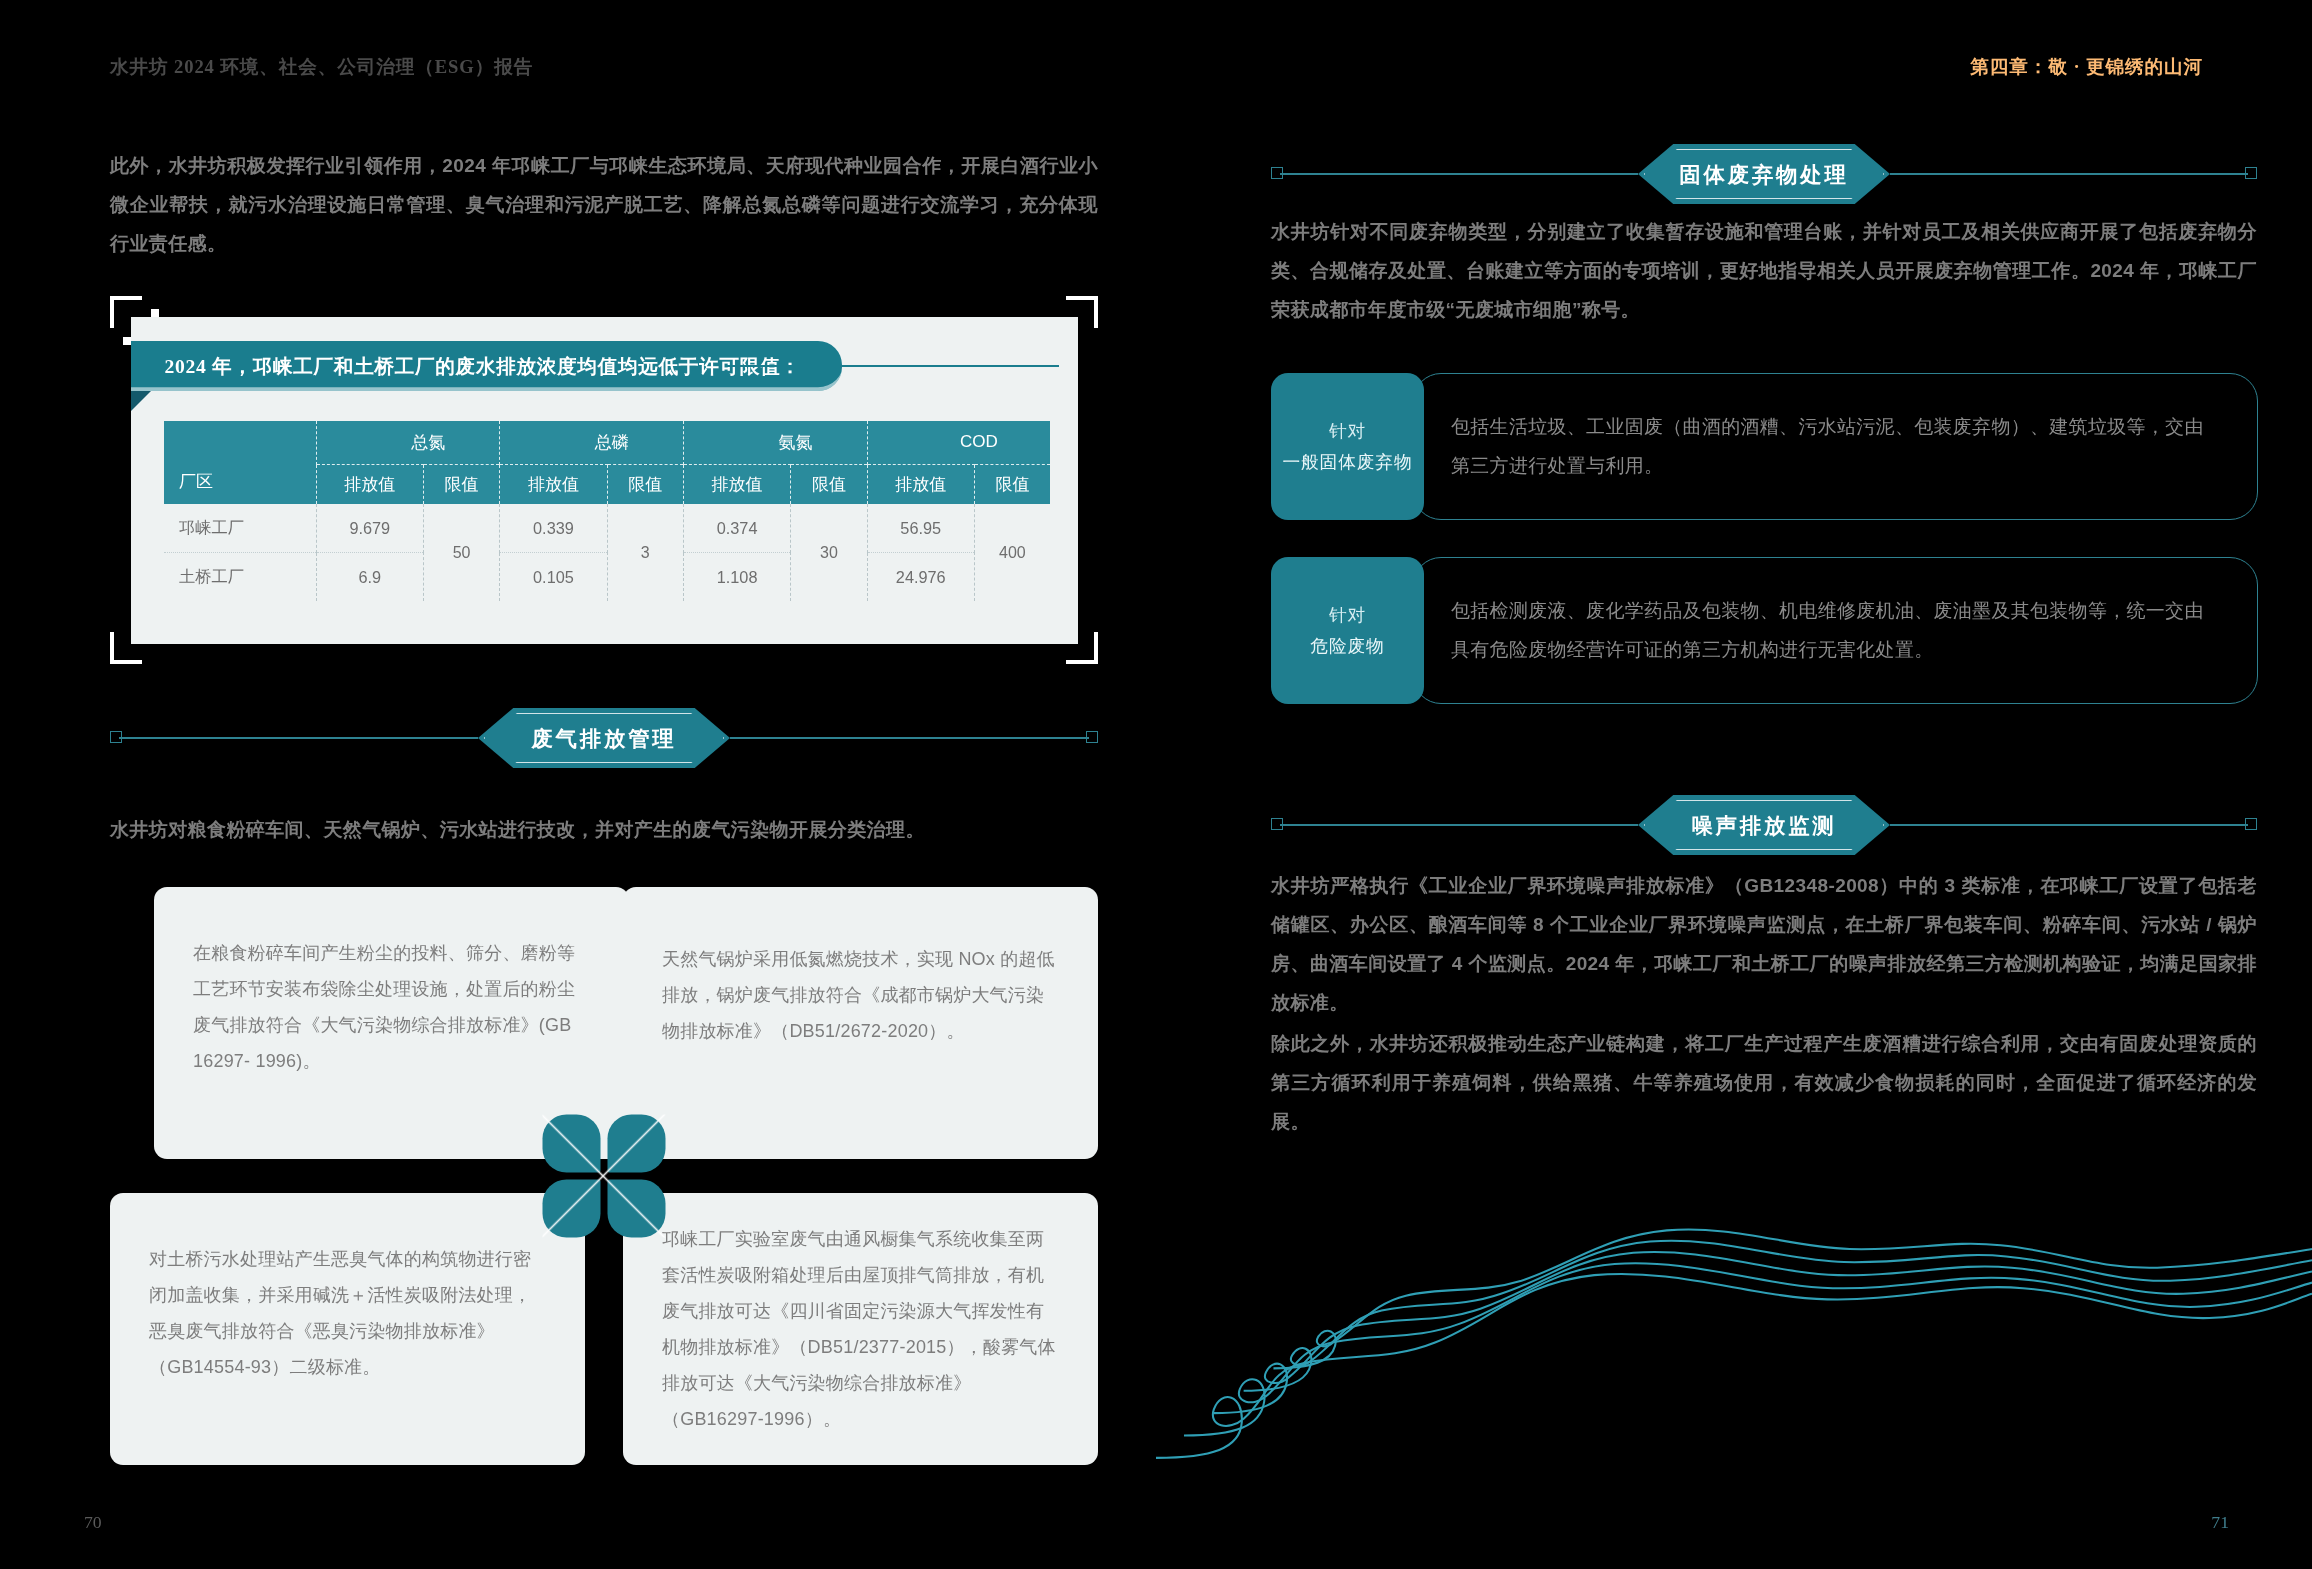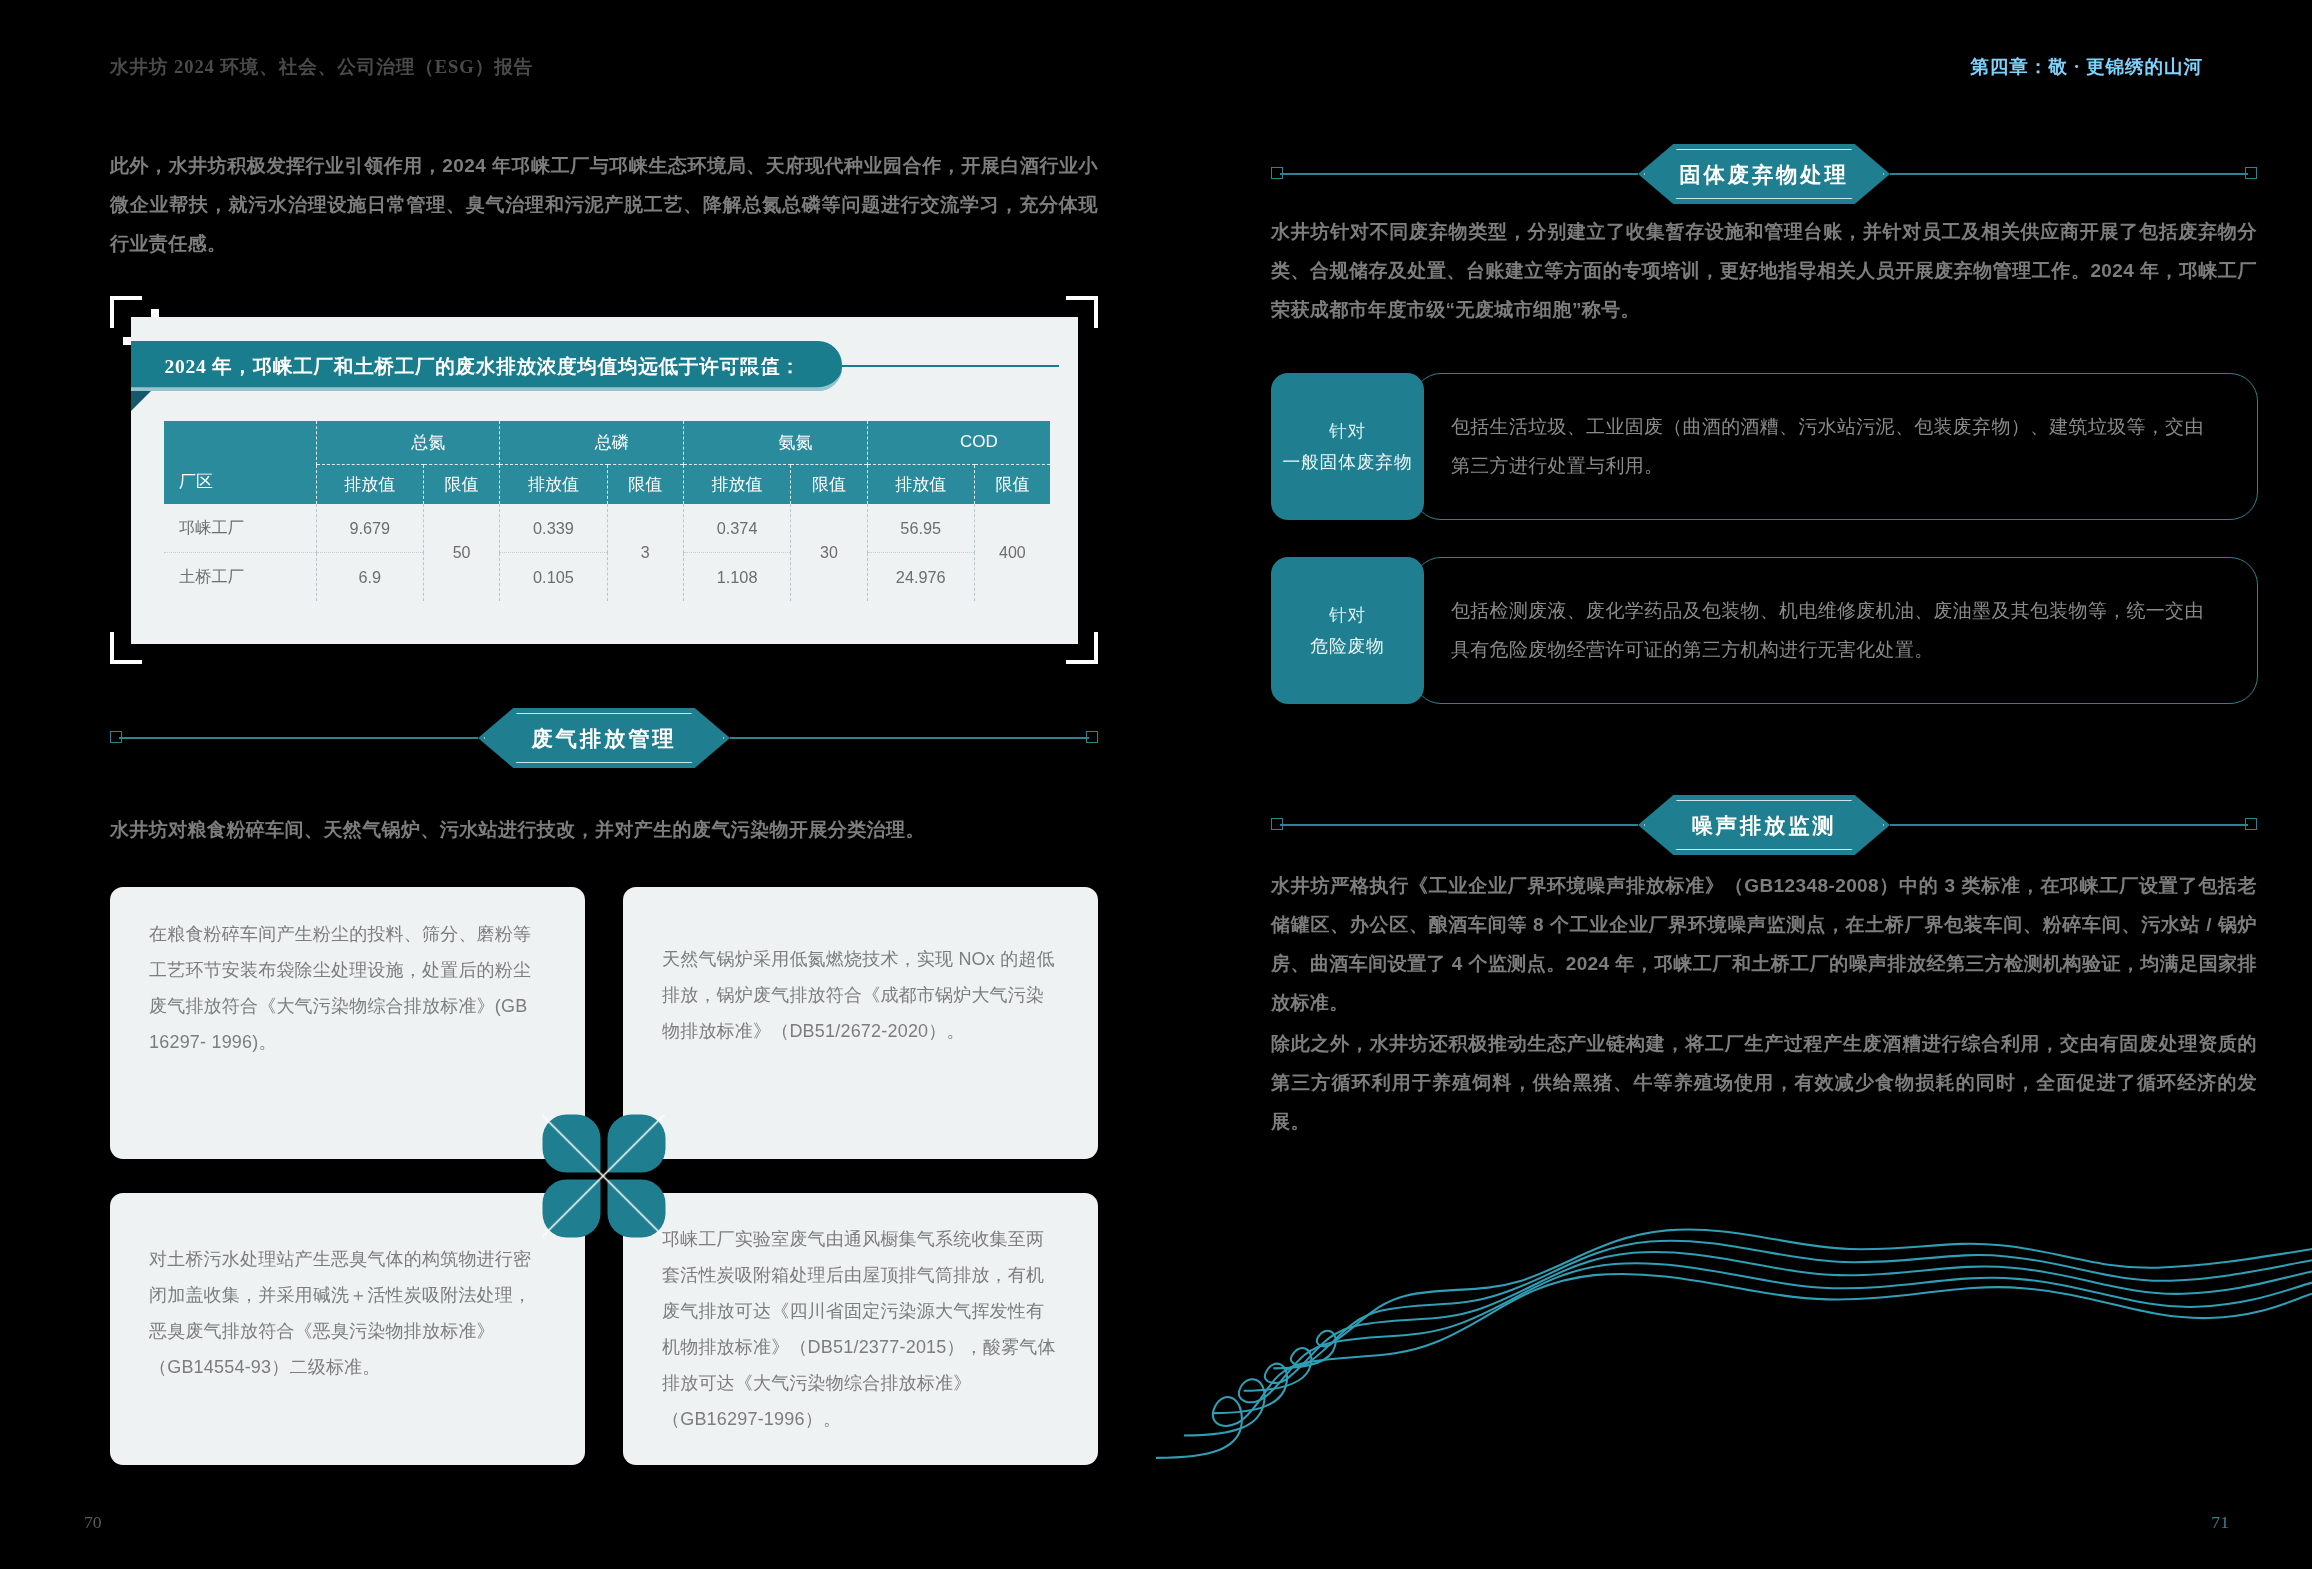--- a/index.html
+++ b/index.html
@@ -22,21 +22,21 @@
     font-weight: bold;
     font-size: 18.6px; letter-spacing: 0.9px;
     color: #4a4a4a;
     white-space: nowrap;
   }
   .runhead-right {
     position: absolute; right: 110px; top: 54px;
     font-family: "Liberation Serif", "DejaVu Serif", serif;
     font-weight: bold;
     font-size: 18.6px; letter-spacing: 0.9px;
-    color: #7dd3fc;
+    color: #fdba74;
     white-space: nowrap;
   }
   .pagenum {
     position: absolute; bottom: 37px;
     font-family: "Liberation Serif", "DejaVu Serif", serif;
     font-size: 17.7px; color: #5a5a5a; margin-top: 14px;
   }
   .pagenum.left { left: 84px; }
   .pagenum.right { right: 84px; color:#3f7d8c; }
 
@@ -228,21 +228,21 @@
     line-height: 2.0;
     padding: 41px 39px;
     border-radius: 13px;
     letter-spacing: 0.2px;
   }
   .card.c1 { left: 0;    top: 0;   width: 475px; height: 272px; border-radius: 13px 13px 0 13px; }
   .card.c2 { right: 0;   top: 0;   width: 475px; height: 272px; border-radius: 13px 13px 13px 0; }
   .card.c3 { left: 0;    bottom: 0;width: 475px; height: 272px; border-radius: 13px 0 13px 13px; }
   .card.c4 { right: 0;   bottom: 0;width: 475px; height: 272px; border-radius: 0 13px 13px 13px; }
   .card.c4 { padding-top: 28px; }
-  .card.c1 { padding-top: 29px; }
+  .card.c1 { padding-top: 48px; margin-left: 44px; }
   .card.c2 { padding-top: 54px; }
   .card.c3 { padding-top: 48px; }
 
   .flower {
     position: absolute;
     left: 50%; top: 50%;
     transform: translate(-50%,-50%);
     width: 123px; height: 123px;
     pointer-events: none;
   }

